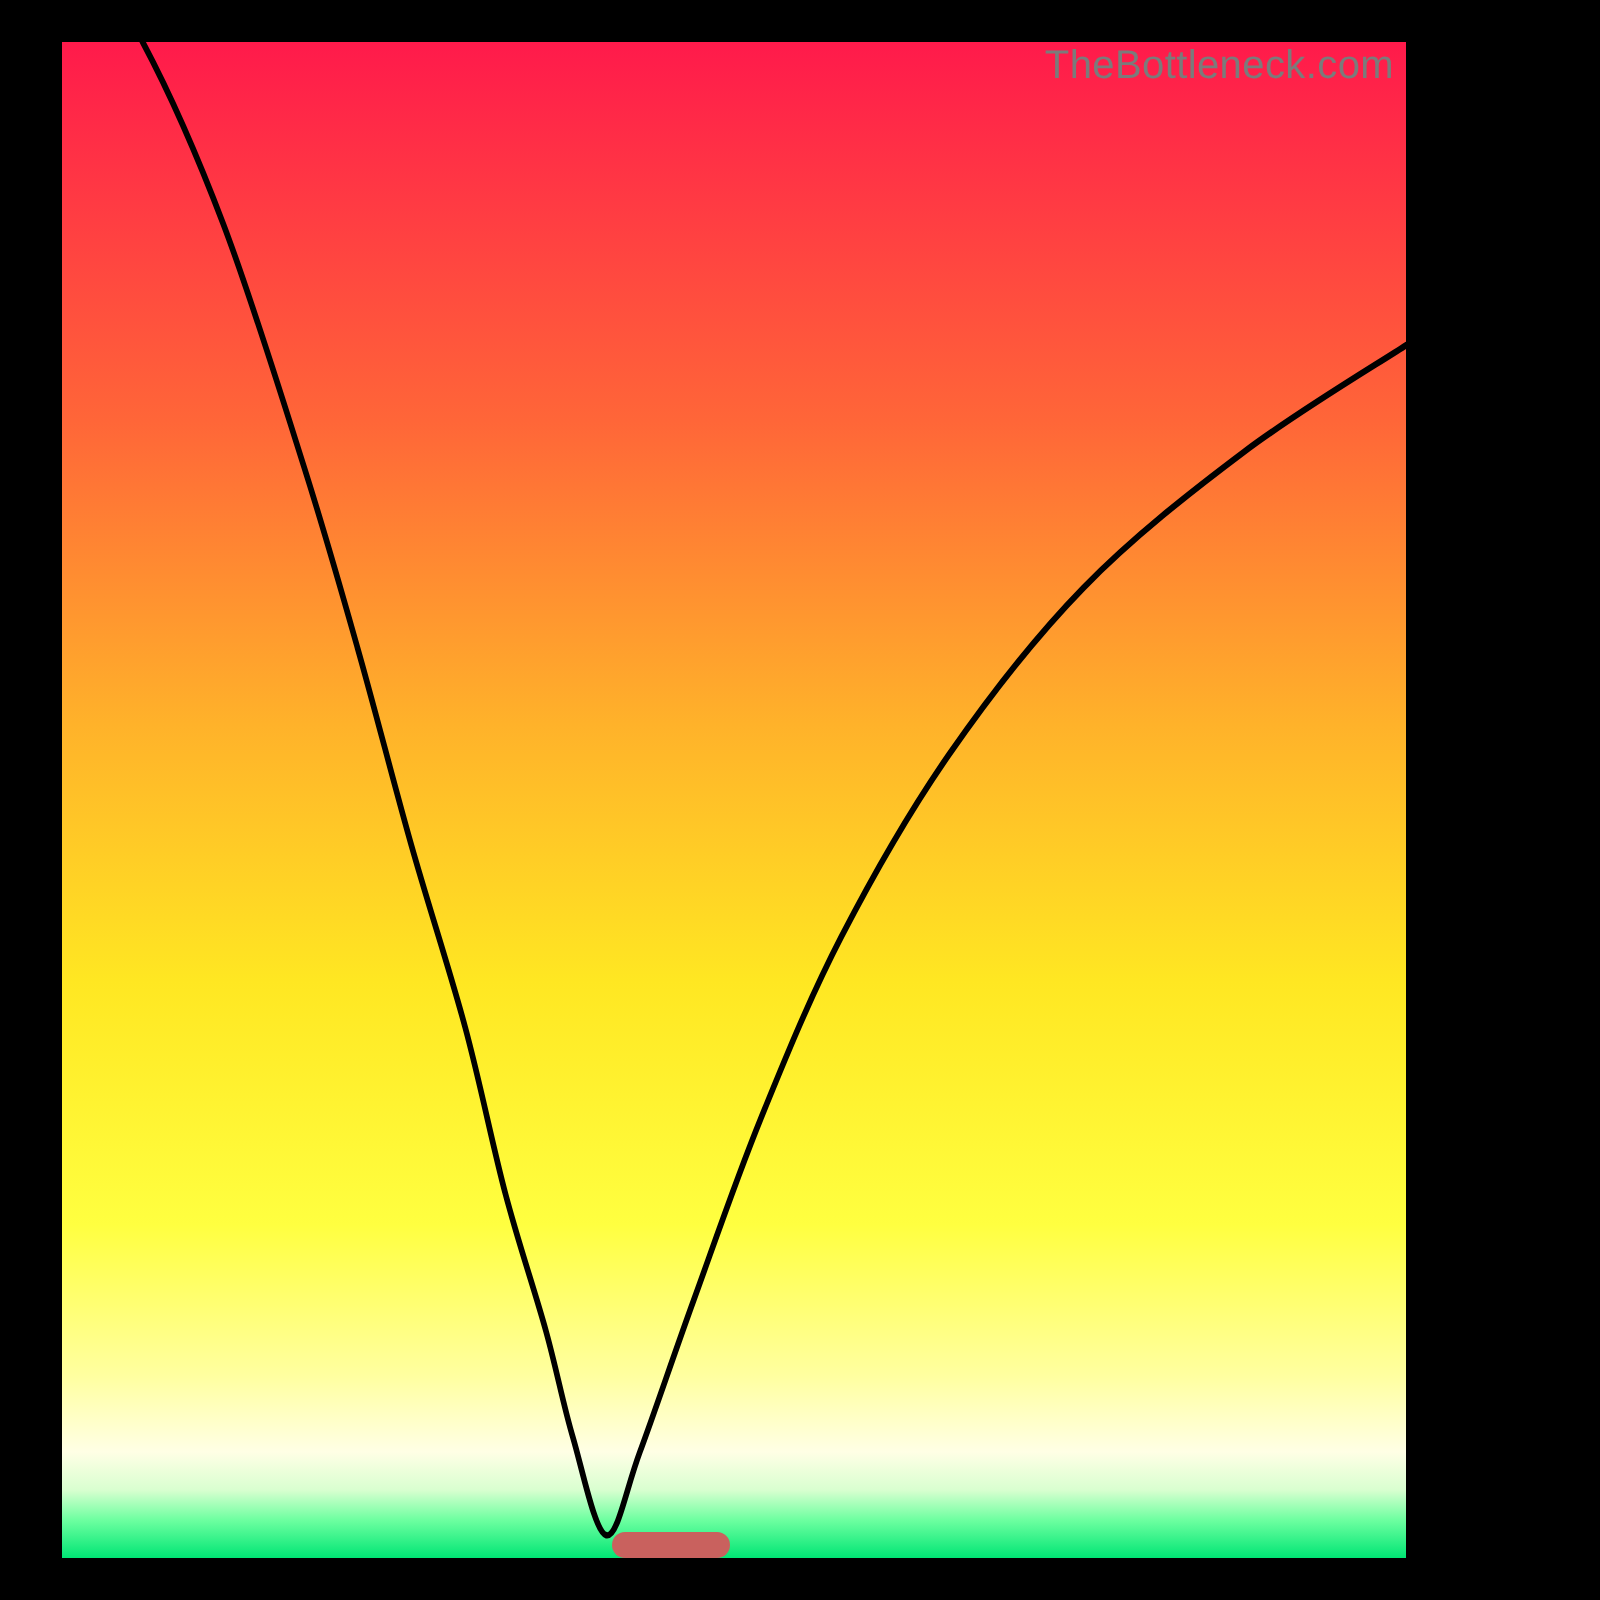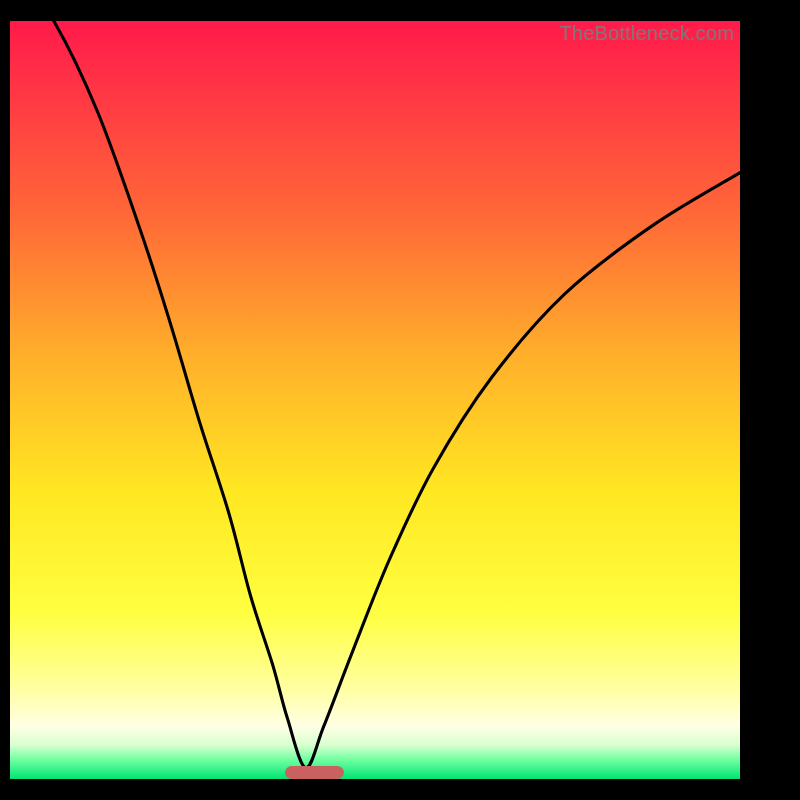--- a/index.html
+++ b/index.html
@@ -6,23 +6,23 @@
     margin: 0;
     padding: 0;
     width: 800px;
     height: 800px;
     background: #000;
     overflow: hidden;
     font-family: Arial, Helvetica, sans-serif;
   }
   .frame {
     position: absolute;
-    left: 10px;
+    left: 31px;
     top: 21px;
-    width: 730px;
+    width: 672px;
     height: 758px;
     overflow: hidden;
   }
   .gradient {
     position: absolute;
     left: 0;
     top: 0;
     width: 100%;
     height: 100%;
   }

